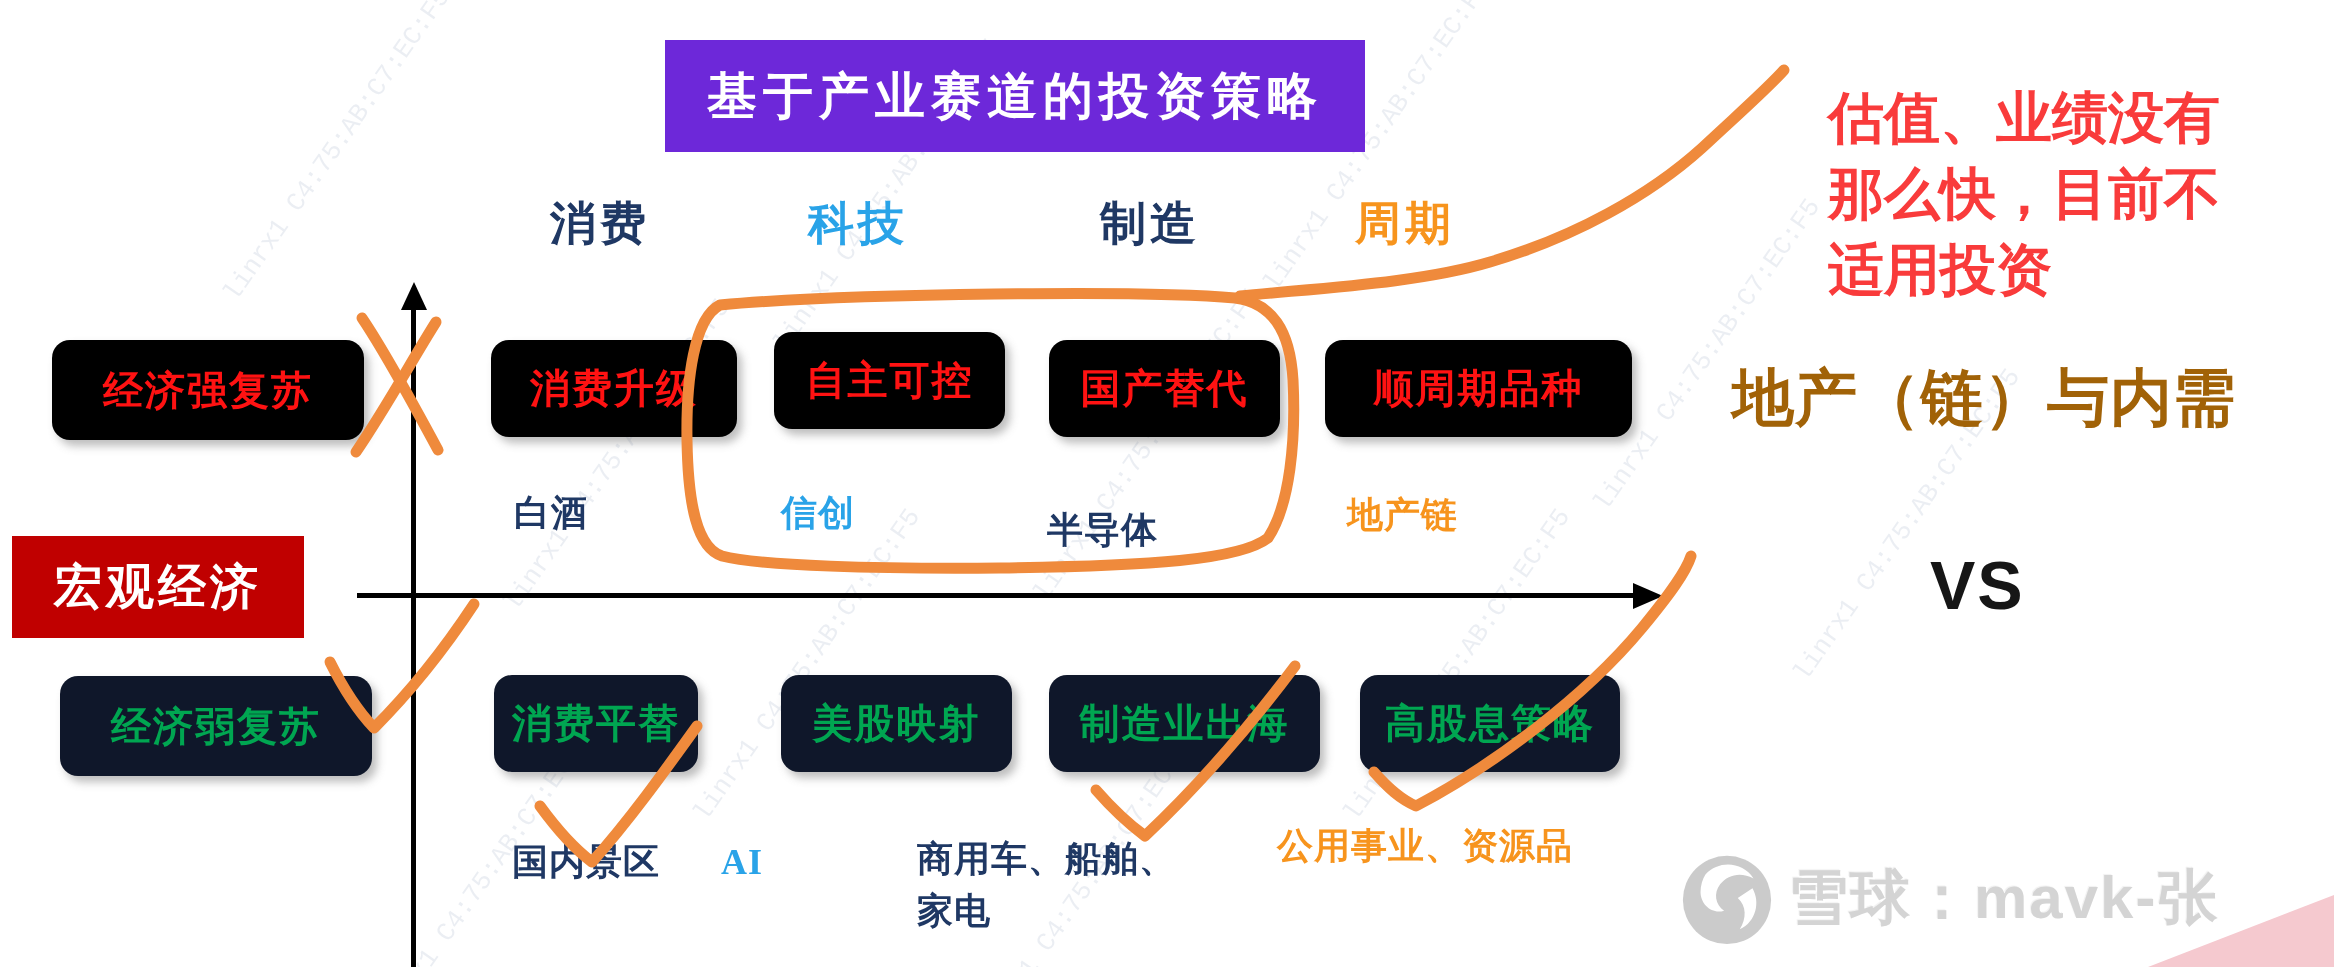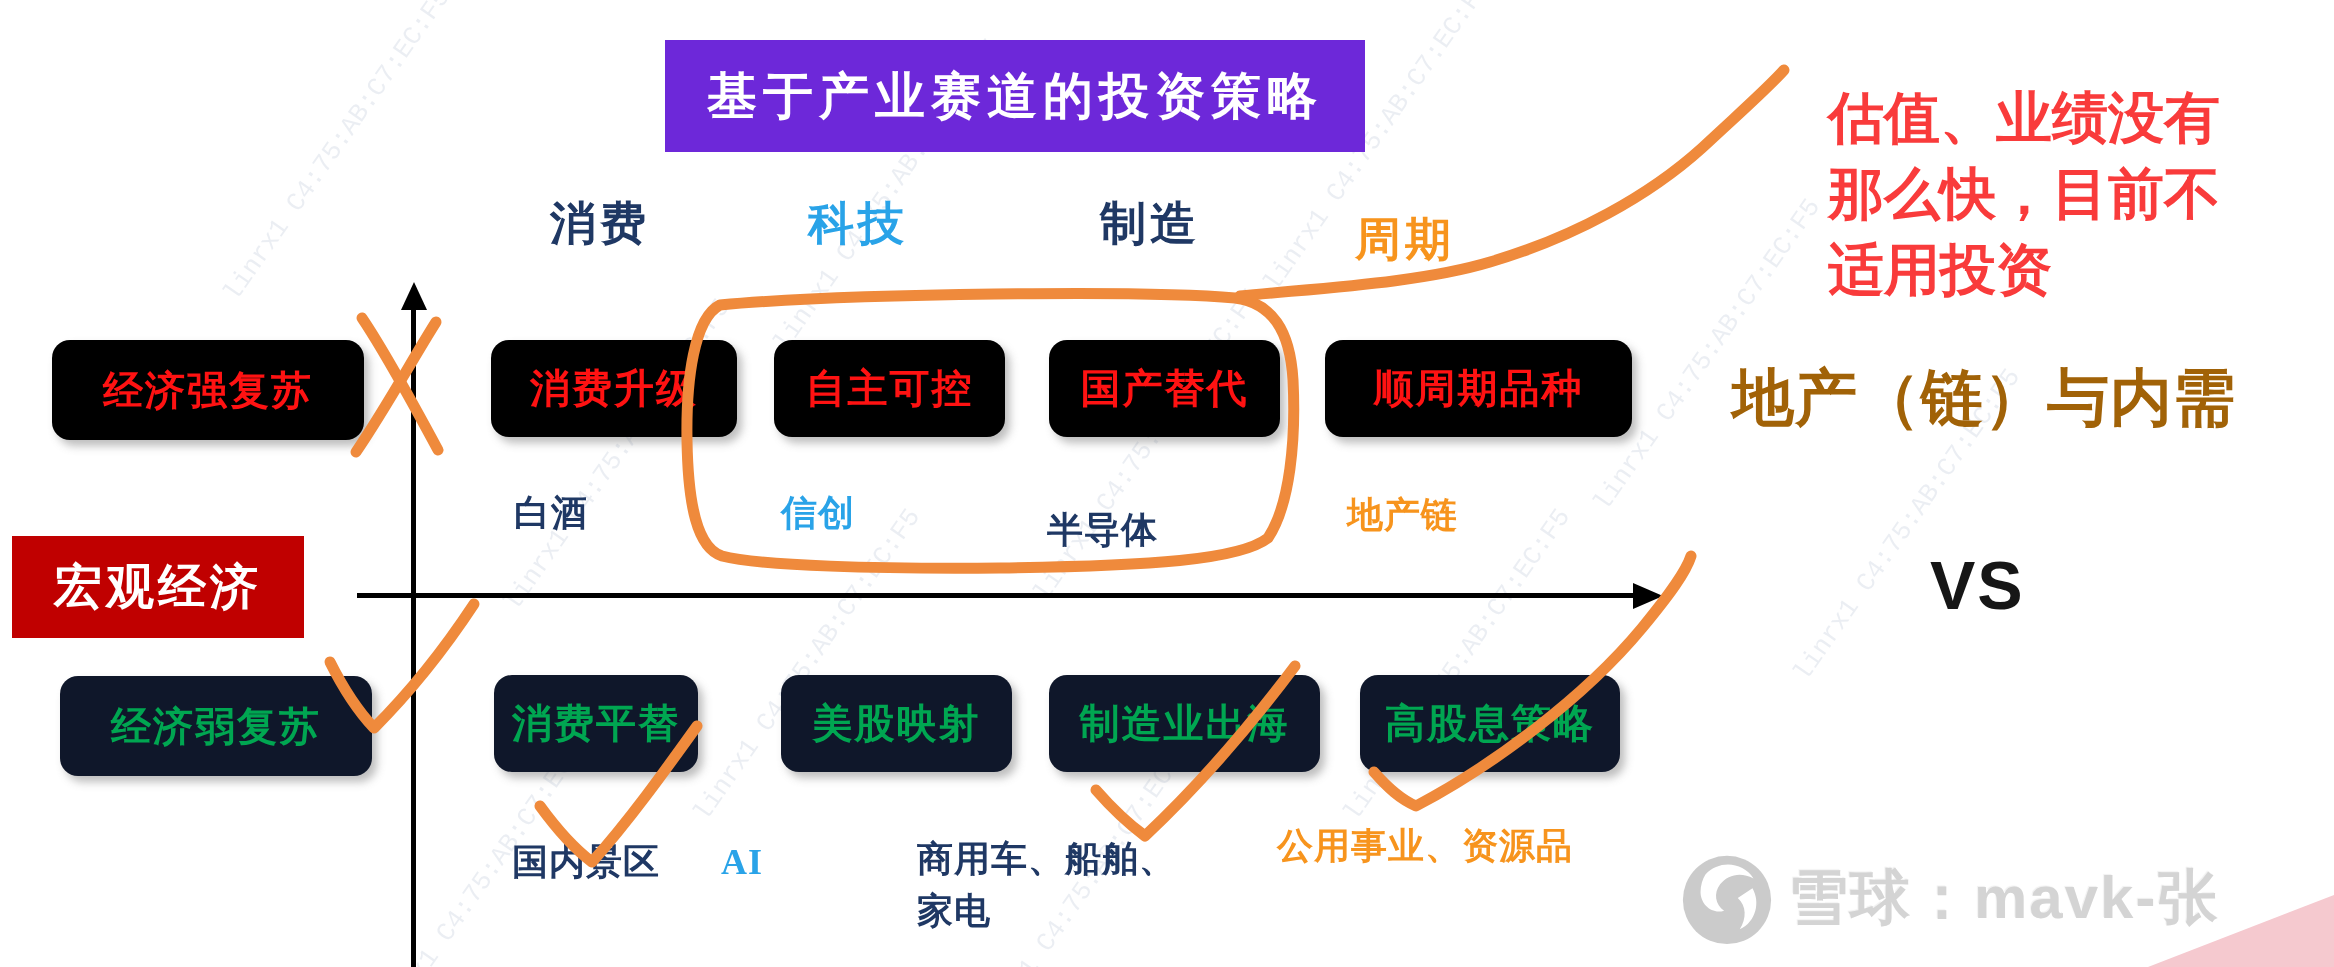--- a/index.html
+++ b/index.html
@@ -12,21 +12,21 @@
       color:rgba(100,125,160,0.13);transform:rotate(-55deg);white-space:nowrap;pointer-events:none;}
 
   
   .title-box{left:665px;top:40px;width:700px;height:112px;background:#6d28d9;color:#ffffff;
              display:flex;align-items:center;justify-content:center;
              font-family:"Liberation Serif",serif;font-weight:bold;font-size:50px;letter-spacing:6px;}
 
   
   .col-header{top:193px;transform:translateX(-50%);font-family:"Liberation Serif",serif;
               font-weight:bold;font-size:46px;letter-spacing:4px;}
-  .h1{left:600px;} .h2{left:858px;} .h3{left:1150px;} .h4{left:1405px;margin-top:16px;}
+  .h1{left:600px;} .h2{left:858px;} .h3{left:1150px;} .h4{left:1405px;}
   .navy{color:#1F3864;} .blue{color:#29A3E8;} .orange{color:#F7941D;}
 
   
   .axis-line-v{left:411px;top:298px;width:5px;height:669px;background:#000;}
   .arrow-v{left:401px;top:282px;width:0;height:0;
            border-left:13px solid transparent;border-right:13px solid transparent;
            border-bottom:28px solid #000;}
   .axis-line-h{left:357px;top:593px;width:1278px;height:5px;background:#000;}
   .arrow-h{left:1633px;top:583px;width:0;height:0;
            border-top:13px solid transparent;border-bottom:13px solid transparent;
@@ -38,21 +38,21 @@
         border-radius:18px;box-shadow:5px 6px 8px rgba(110,110,110,0.45);}
   .peach{background:#000000;color:#FF1212;}
   .gray{background:#0f172a;color:#00A651;}
   .macro-box{left:12px;top:536px;width:292px;height:102px;background:#C00000;color:#ffffff;
              display:flex;align-items:center;justify-content:center;
              font-family:"Liberation Serif",serif;font-weight:bold;font-size:48px;letter-spacing:4px;}
 
   .b-strong{left:52px;top:340px;width:312px;height:100px;}
   .b-weak{left:60px;top:676px;width:312px;height:100px;}
   .t0{left:491px;top:340px;width:246px;height:97px;}
-  .t1{left:774px;top:340px;width:231px;height:97px;}
+  .t1{left:774px;top:332px;width:231px;height:97px;}
   .t2{left:1049px;top:340px;width:231px;height:97px;}
   .t3{left:1325px;top:340px;width:307px;height:97px;}
   .m0{left:494px;top:675px;width:204px;height:97px;}
   .m1{left:781px;top:675px;width:231px;height:97px;}
   .m2{left:1049px;top:675px;width:271px;height:97px;}
   .m3{left:1360px;top:675px;width:260px;height:97px;}
 
   
   .sub{position:absolute;font-family:"Liberation Serif",serif;font-weight:bold;font-size:36px;
        white-space:pre-line;line-height:1.45;letter-spacing:1px;}

